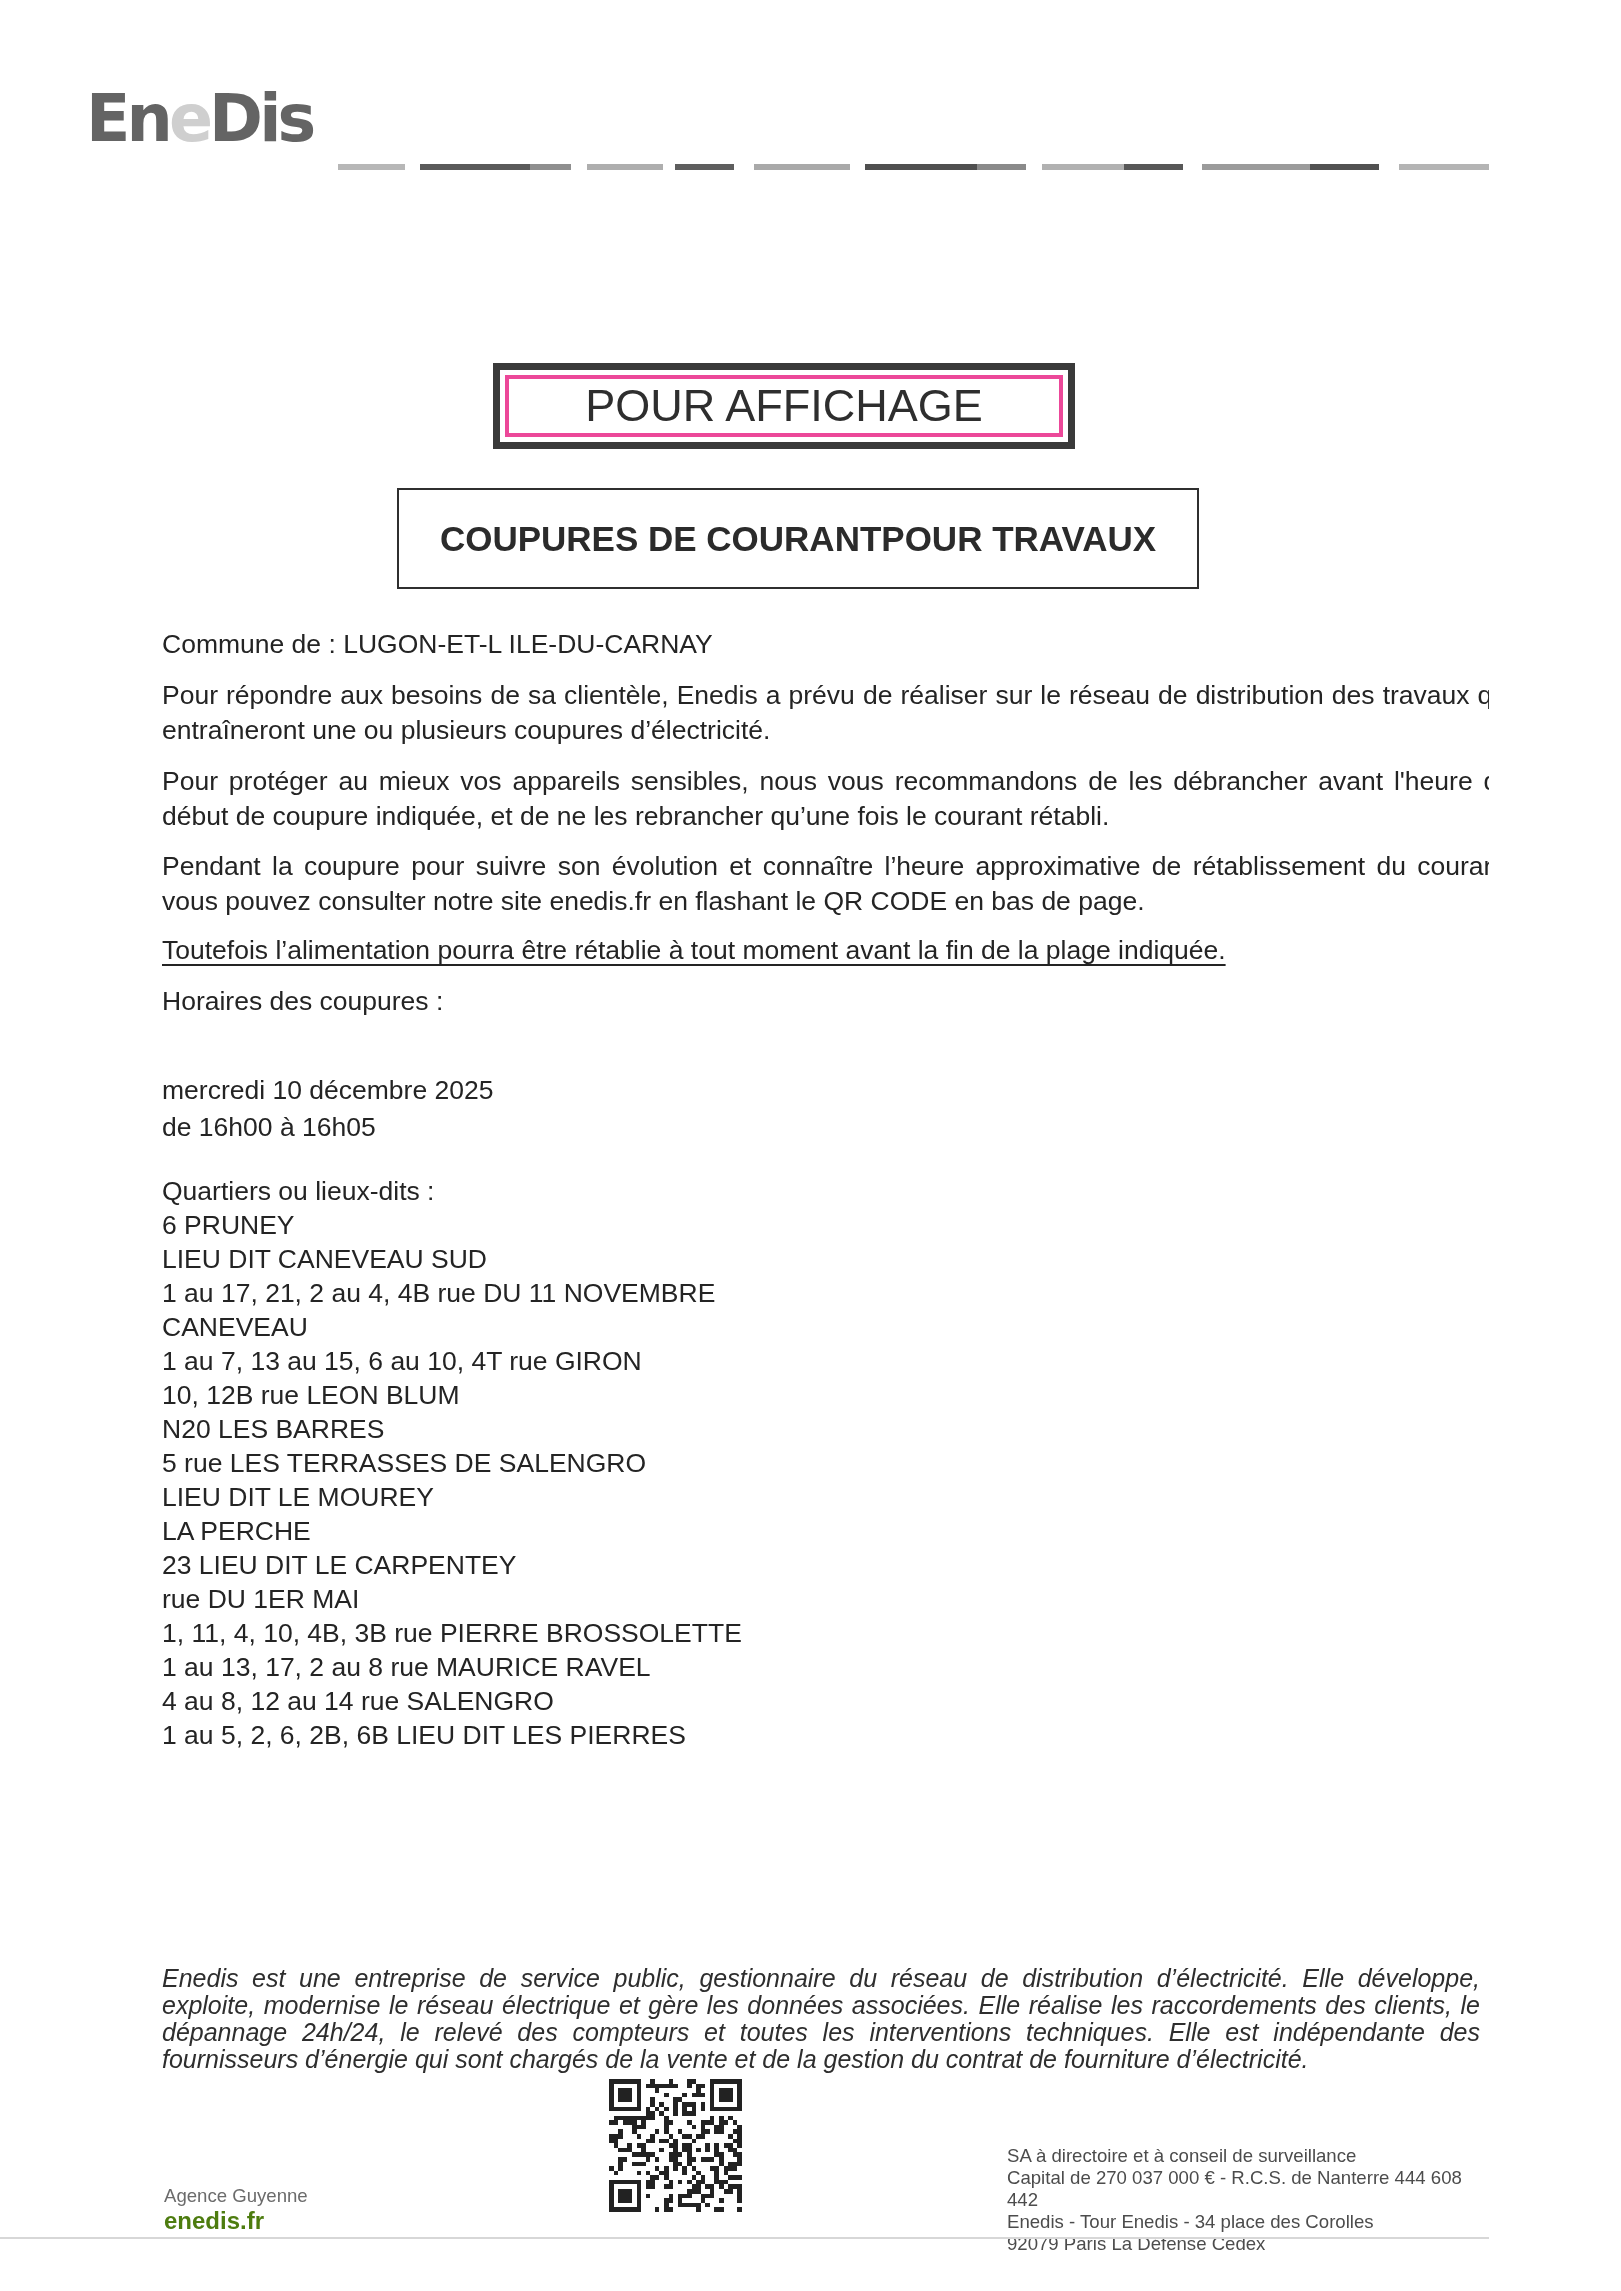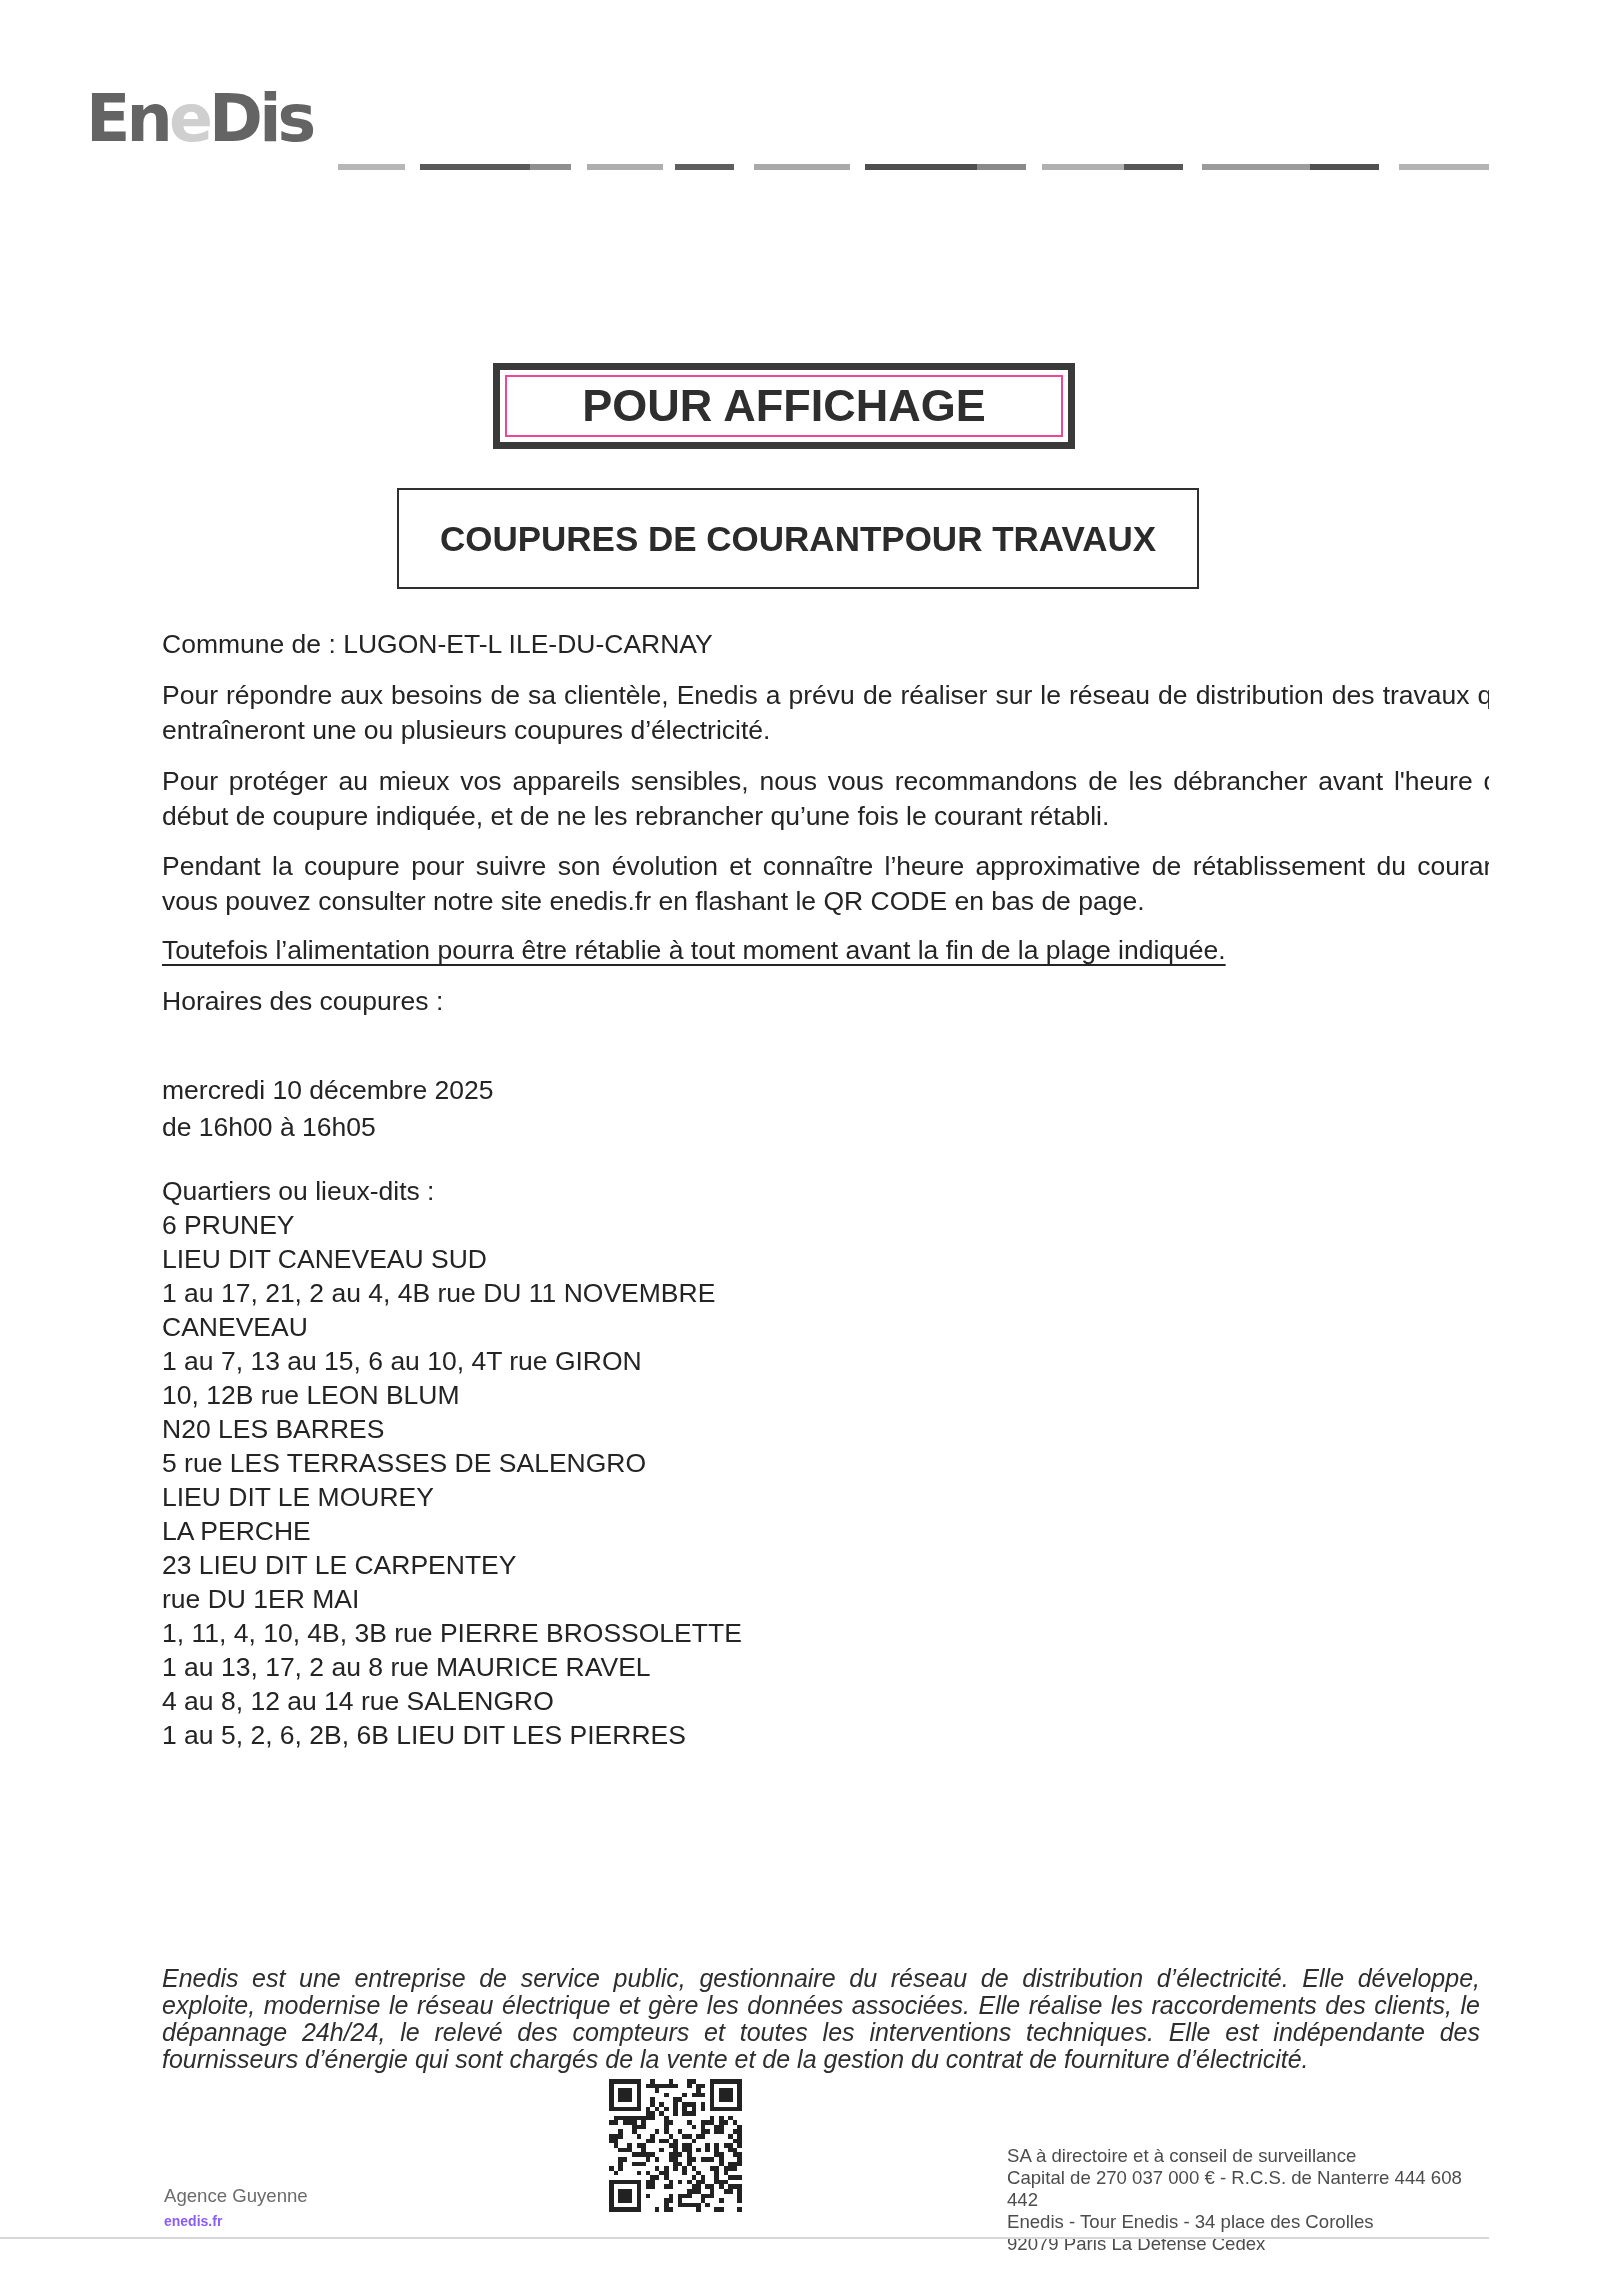--- a/index.html
+++ b/index.html
@@ -33,23 +33,23 @@
       #b4b4b4 1061px 1159px, #5d5d5d 1159px 1208px, rgba(255,255,255,0) 1208px 1221px,
       #a3a3a3 1221px 1279px);
   }
   
   .affichage-outer{
     position:absolute;left:493px;top:363px;width:582px;height:86px;
     box-sizing:border-box;border:7.8px solid #3a3a3a;padding:4.9px;
     background:#fff;
   }
   .affichage-inner{
-    box-sizing:border-box;border:2px solid #ec4899;width:100%;height:100%;
+    box-sizing:border-box;border:4px solid #ec4899;width:100%;height:100%;
     display:flex;align-items:center;justify-content:center;
-    font-size:45px;font-weight:bold;color:#2e2e2e;letter-spacing:0px;
+    font-size:45px;font-weight:normal;color:#2e2e2e;letter-spacing:0px;
   }
   .coupures-box{
     position:absolute;left:397px;top:488px;width:802px;height:101px;
     box-sizing:border-box;border:2.9px solid #2f2f2f;
     display:flex;flex-direction:row;align-items:center;justify-content:center;
     font-size:35px;font-weight:bold;color:#2b2b2b;line-height:46px;
     text-align:center;
   }
   
   .bodytext{position:absolute;left:162px;width:1351px;font-size:26.5px;line-height:35px;color:#242424;}
@@ -72,21 +72,21 @@
   }
   .qr{position:absolute;left:609px;top:2079px;width:133px;height:133px;}
   .company{
     position:absolute;left:1007px;top:2145px;
     font-size:18.6px;line-height:22px;color:#4c4c4c;
   }
   .agency{
     position:absolute;left:164px;top:2184px;
     font-size:18.6px;line-height:24.5px;color:#6b6b6b;
   }
-  .agency .site{color:#8b5cf6;font-weight:bold;font-size:14px;}
+  .agency .site{color:#4d7c0f;font-weight:bold;font-size:24px;}
   .bottom-rule{
     position:absolute;left:0;top:2237px;width:1621px;height:2px;background:#d7d7d7;
   }
 </style>
 </head>
 <body>
 
 <div class="page">
 
   <div class="logo"><span>En</span><span class="lt">e</span><span>Dis</span></div>

